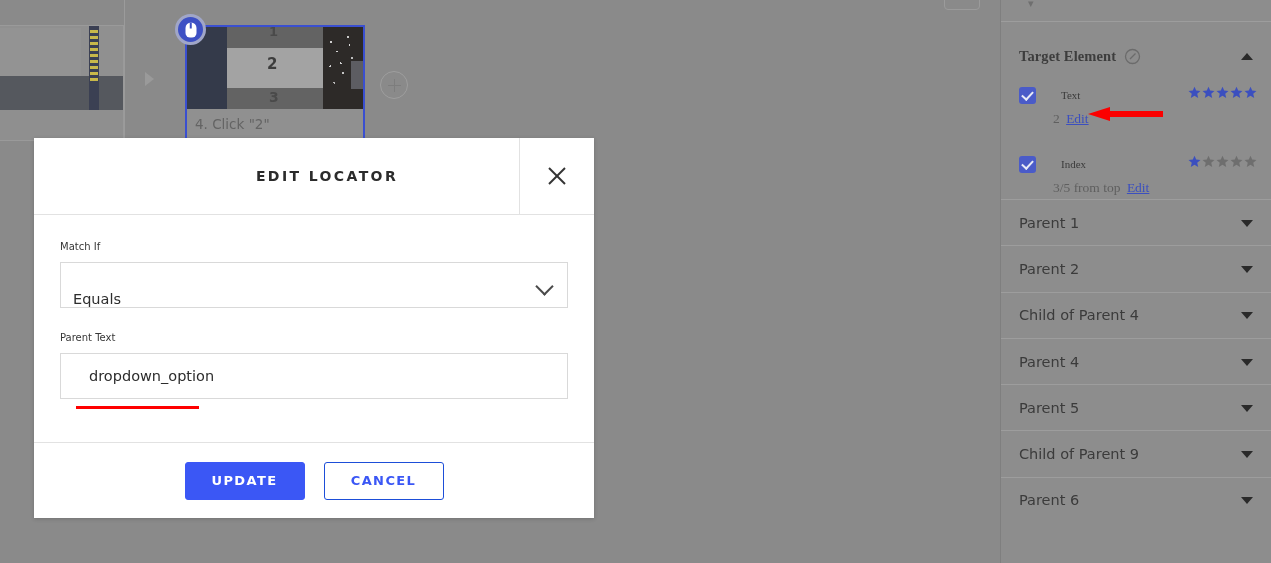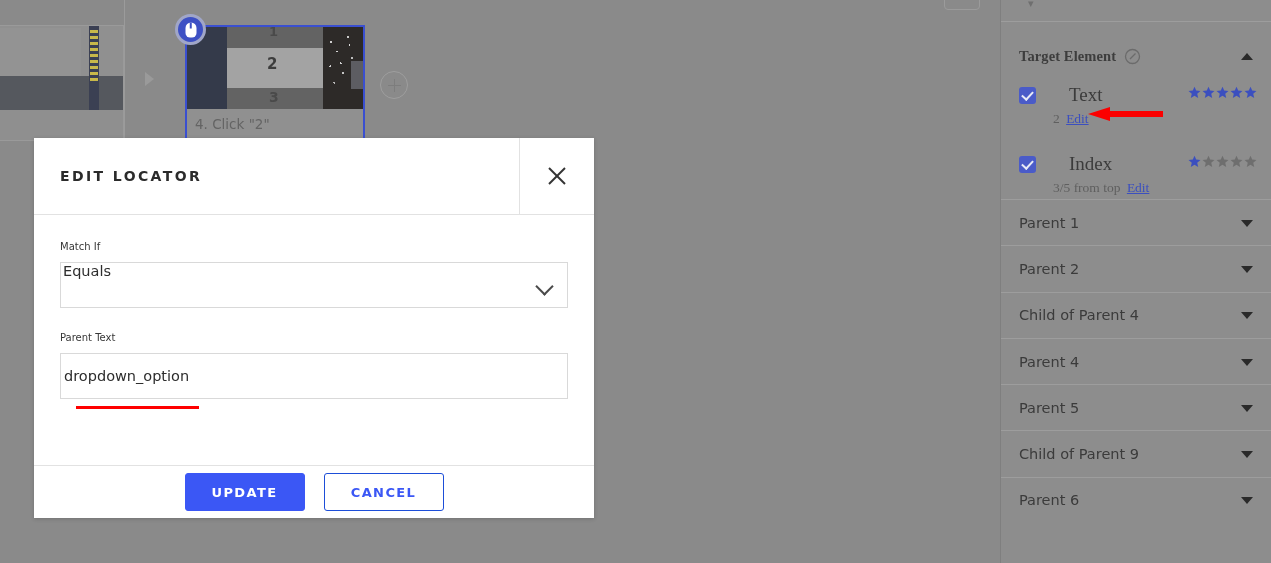--- a/index.html
+++ b/index.html
@@ -315,22 +315,22 @@
   .checkbox::after {
     content: "";
     position: absolute;
     left: 5px; top: 2.5px;
     width: 5px; height: 9px;
     border: solid #e8eaf6;
     border-width: 0 2px 2px 0;
     transform: rotate(43deg);
   }
   .attr-label {
-    margin-left: 33px;
-    font-size: 19px;
+    margin-left: 25px;
+    font-size: 11px;
     color: #3b3b3b;
   }
   .stars {
     position: absolute;
     right: 14px;
     top: 4px;
     display: flex;
     gap: 1px;
   }
   .star { width: 13px; height: 13px; display: block; }
@@ -380,20 +380,21 @@
     background: #ffffff;
     z-index: 30;
     box-shadow: 0 1px 4px rgba(0,0,0,0.18);
   }
   .modal-header {
     position: relative;
     height: 76px;
     border-bottom: 1px solid #e2e2e2;
     display: flex;
     align-items: center;
+    justify-content: center;
   }
   .modal-title {
     padding-left: 26px;
     font-size: 14px;
     font-weight: bold;
     letter-spacing: 2.4px;
     color: #2b2b2b;
   }
   .modal-close {
     position: absolute;
@@ -413,22 +414,22 @@
     font-size: 10px;
     color: #373737;
     margin-bottom: 10px;
   }
   .select-box {
     position: relative;
     height: 46px;
     border: 1px solid #d9d9d9;
     box-sizing: border-box;
     display: flex;
-    align-items: flex-start;
-    padding-left: 2px;
+    align-items: flex-end;
+    padding-left: 12px;
     font-size: 14.5px;
     color: #2d2d2d;
     margin-bottom: 24px;
     cursor: pointer;
     background: #fff;
   }
   .select-box .chev {
     position: absolute;
     right: 16px; top: 17px;
     width: 11px; height: 11px;
@@ -436,41 +437,41 @@
     border-width: 0 2px 2px 0;
     transform: rotate(45deg);
   }
   .text-input-wrap {
     position: relative;
     height: 46px;
     border: 1px solid #d9d9d9;
     box-sizing: border-box;
     display: flex;
     align-items: center;
-    padding-left: 3px;
+    padding-left: 28px;
     background: #fff;
   }
   .text-input-wrap .value {
     font-size: 14.5px;
     color: #2d2d2d;
   }
   .input-underline {
     position: absolute;
     left: 76px;
     top: 406px;
     width: 123px;
     height: 3px;
     background: #ff0000;
     z-index: 40;
   }
   .modal-footer {
     position: absolute;
     left: 0; bottom: 0;
     width: 560px;
-    height: 53px;
+    height: 76px;
     border-top: 1px solid #e2e2e2;
     display: flex;
     align-items: center;
     justify-content: center;
     gap: 19px;
     box-sizing: border-box;
   }
   .btn {
     height: 38px;
     min-width: 120px;

